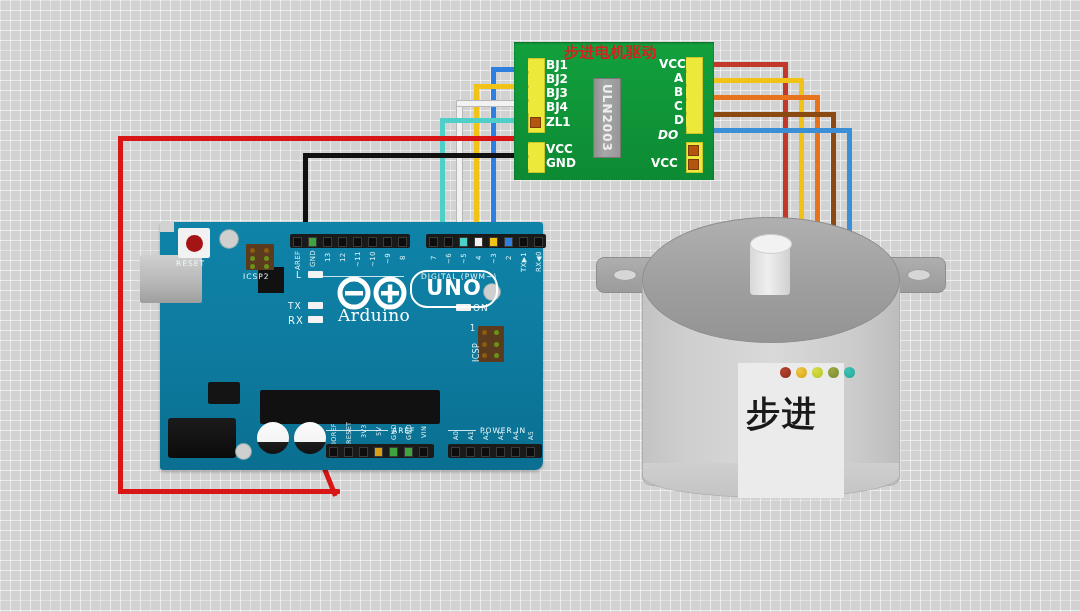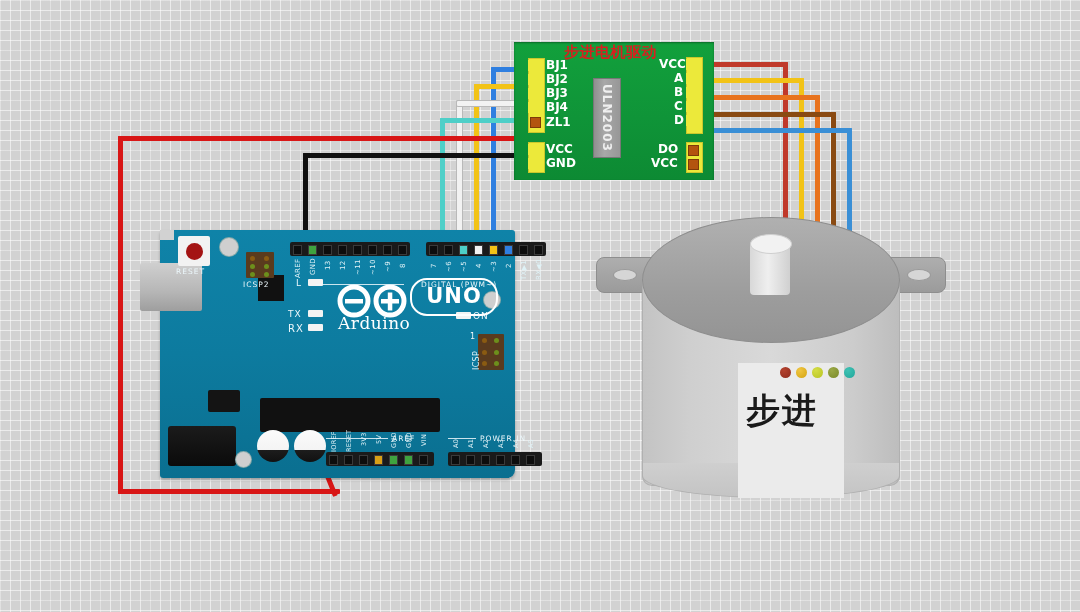--- a/index.html
+++ b/index.html
@@ -48,25 +48,24 @@
   }
   #chip span{
     position:absolute;left:50%;top:50%;
     transform:translate(-50%,-50%) rotate(90deg);
     color:#efefef;font-size:12px;font-weight:bold;letter-spacing:1px;
     white-space:nowrap;font-family:"DejaVu Sans","Liberation Sans",sans-serif;
   }
 
   
   #uno{
-    position:absolute;left:160px;top:222px;width:355px;height:248px;
+    position:absolute;left:160px;top:222px;width:383px;height:248px;
     background:linear-gradient(180deg,#0f83a8 0%,#0d7b9f 50%,#0a6f90 100%);
     border-radius:3px 3px 8px 3px;
     box-shadow:0 2px 3px rgba(0,0,0,.25);
-    margin-top:8px;
   }
   #uno:before{ 
     content:"";position:absolute;left:0;top:0;width:14px;height:10px;background:#d2d2d2;
   }
   .hole{position:absolute;border-radius:50%;background:#cfcfcf;box-shadow:0 0 0 1px #8aa;}
   .digi-hdr,.pwr-hdr{position:absolute;background:#1a1a1a;border-radius:2px;}
   .pin{position:absolute;width:7px;height:8px;background:#0d0d0d;border:1px solid #3a3a3a;}
   .pinlabel{
     position:absolute;color:#dff2f7;font-size:7px;
     font-family:"DejaVu Sans","Liberation Sans",sans-serif;
@@ -131,21 +130,21 @@
   }
   #shaft:before{content:"";position:absolute;left:0;top:-9px;width:40px;height:18px;
     border-radius:50%;background:#f2f2f2;border:1px solid #cfcfcf;}
   #m-face{
     position:absolute;left:138px;top:158px;width:106px;height:135px;
     background:#ebebeb;
   }
   #m-label{
     position:absolute;left:138px;top:186px;width:88px;text-align:center;
     color:#1a1a1a;font-size:34px;font-weight:bold;line-height:44px;letter-spacing:2px;
-    font-family:Liberation Mono, monospace;
+    font-family:Liberation Sans, sans-serif;
   }
   .term{position:absolute;width:11px;height:11px;border-radius:50%;}
 </style>
 </head>
 <body>
 
 <div id="stage">
 
   <div class="w wv" style="left:491px;top:67px;height:175px;background:#2f7fe0;"></div>
   <div class="w wh" style="left:491px;top:67px;width:45px;background:#2f7fe0;"></div>
@@ -239,21 +238,21 @@
 
     <div class="plabel" style="left:145px;top:17px;">VCC</div>
     <div class="plabel" style="left:160px;top:31px;">A</div>
     <div class="plabel" style="left:160px;top:45px;">B</div>
     <div class="plabel" style="left:160px;top:59px;">C</div>
     <div class="plabel" style="left:160px;top:73px;">D</div>
 
     <div class="hdr" style="left:172px;top:100px;width:15px;height:29px;"></div>
     <div class="pad" style="left:174px;top:103px;"></div>
     <div class="pad" style="left:174px;top:117px;"></div>
-    <div class="plabel" style="left:144px;top:102px;">DO</div>
+    <div class="plabel" style="left:144px;top:88px;font-style:italic;">DO</div>
     <div class="plabel" style="left:137px;top:116px;">VCC</div>
   </div>
 
   <div id="uno">
 
     <div id="usb"></div>
     <div id="jack"></div>
     <div id="reg"></div>
     <div id="mcu"></div>
     <div id="smd"></div>

